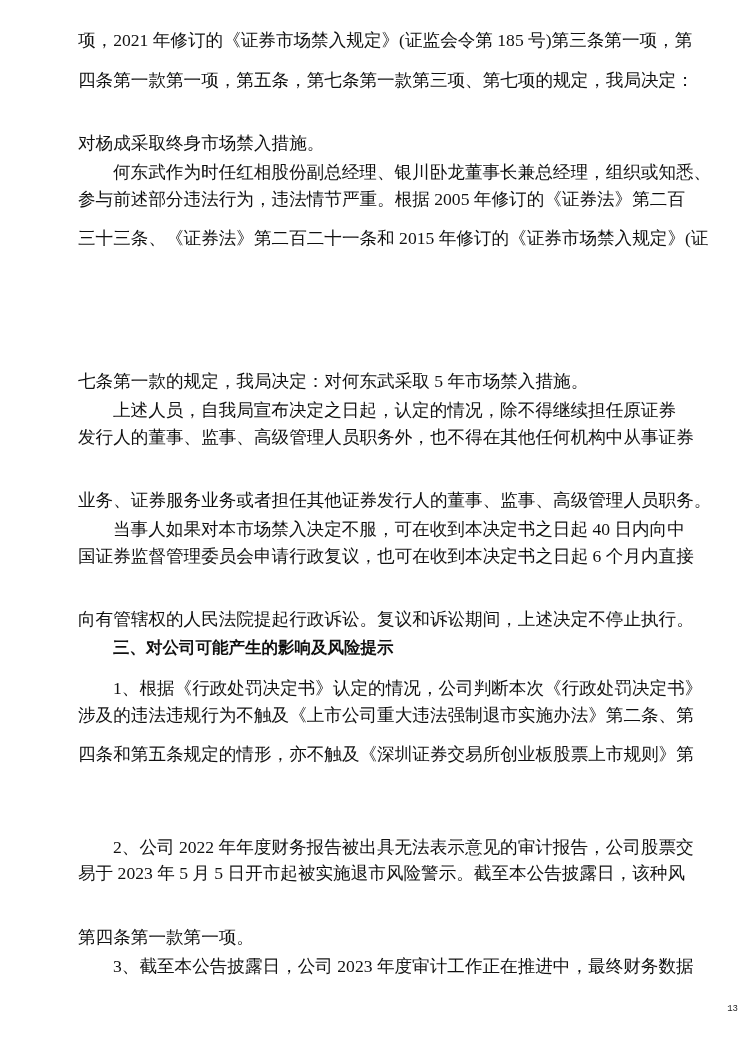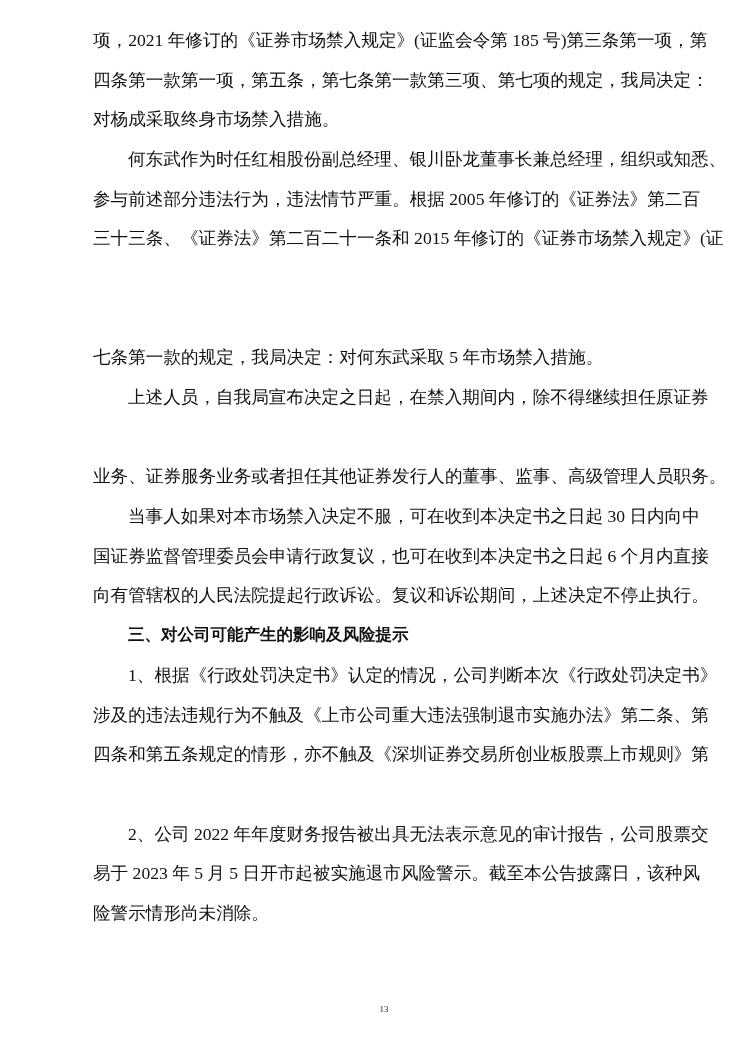--- a/index.html
+++ b/index.html
@@ -10,86 +10,90 @@
     body {
       width: 738px;
       height: 1042px;
       position: relative;
       overflow: hidden;
       font-family: "Liberation Serif", "DejaVu Serif", serif;
       color: #111111;
     }
     .page {
       position: absolute;
-      left: 15px; top: 0;
+      left: 0; top: 0;
       width: 698px;
       height: 1042px;
     }
     .line {
       position: absolute;
       left: 78px;
       width: 582px;
       height: 24px;
       font-size: 17.6px;
       line-height: 24px;
       white-space: nowrap;
       text-align: justify;
       text-align-last: justify;
       letter-spacing: 0;
     }
     .line.last {
       text-align-last: left;
+      margin-top: 24px;
     }
     .line.indent {
       left: 113px;
       width: 547px;
+      margin-top: 13px;
     }
     .line.heading {
       font-family: "DejaVu Sans", "Liberation Sans", sans-serif;
       font-weight: bold;
       font-size: 16.5px;
       text-align-last: left;
     }
     .page-number {
       position: absolute;
       left: 0;
       width: 738px;
       top: 1004px;
-      text-align: center;
-      font-family: Liberation Serif, serif;
+      text-align: right;
+      font-family: Liberation Mono, monospace;
       font-size: 9px;
       color: #222222;
     }
   </style>
 </head>
 <body>
 
 <div class="page">
 
   <div class="line" style="top:28px">项，2021 年修订的《证券市场禁入规定》(证监会令第 185 号)第三条第一项，第</div>
   <div class="line" style="top:68px">四条第一款第一项，第五条，第七条第一款第三项、第七项的规定，我局决定：</div>
   <div class="line last" style="top:107px">对杨成采取终身市场禁入措施。</div>
 
   <div class="line indent" style="top:147px">何东武作为时任红相股份副总经理、银川卧龙董事长兼总经理，组织或知悉、</div>
   <div class="line" style="top:187px">参与前述部分违法行为，违法情节严重。根据 2005 年修订的《证券法》第二百</div>
   <div class="line" style="top:226px">三十三条、《证券法》第二百二十一条和 2015 年修订的《证券市场禁入规定》(证</div>
   <div class="line last" style="top:345px">七条第一款的规定，我局决定：对何东武采取 5 年市场禁入措施。</div>
 
-  <div class="line indent" style="top:385px">上述人员，自我局宣布决定之日起，在禁入期间内，除不得继续担任原证券</div>
+  <div class="line indent" style="top:385px">上述人员，自我局宣布决定之日起，认定的情况，除不得继续担任原证券</div>
+  <div class="line" style="top:425px">发行人的董事、监事、高级管理人员职务外，也不得在其他任何机构中从事证券</div>
   <div class="line last" style="top:464px">业务、证券服务业务或者担任其他证券发行人的董事、监事、高级管理人员职务。</div>
 
-  <div class="line indent" style="top:504px">当事人如果对本市场禁入决定不服，可在收到本决定书之日起 30 日内向中</div>
+  <div class="line indent" style="top:504px">当事人如果对本市场禁入决定不服，可在收到本决定书之日起 40 日内向中</div>
   <div class="line" style="top:544px">国证券监督管理委员会申请行政复议，也可在收到本决定书之日起 6 个月内直接</div>
   <div class="line indent heading" style="top:623px">三、对公司可能产生的影响及风险提示</div>
 
   <div class="line last" style="top:583px">向有管辖权的人民法院提起行政诉讼。复议和诉讼期间，上述决定不停止执行。</div>
 
   <div class="line indent" style="top:663px">1、根据《行政处罚决定书》认定的情况，公司判断本次《行政处罚决定书》</div>
   <div class="line" style="top:742px">四条和第五条规定的情形，亦不触及《深圳证券交易所创业板股票上市规则》第</div>
   <div class="line" style="top:703px">涉及的违法违规行为不触及《上市公司重大违法强制退市实施办法》第二条、第</div>
 
   <div class="line indent" style="top:822px">2、公司 2022 年年度财务报告被出具无法表示意见的审计报告，公司股票交</div>
   <div class="line" style="top:861px">易于 2023 年 5 月 5 日开市起被实施退市风险警示。截至本公告披露日，该种风</div>
-  <div class="line last" style="top:901px">险警示情形尚未消除。</div>
+  <div class="line last" style="top:901px">第四条第一款第一项。</div>
 
+  <div class="line indent" style="top:941px">3、截至本公告披露日，公司 2023 年度审计工作正在推进中，最终财务数据</div>
 
   <div class="page-number">13</div>
 </div>
 
 </body></html>

